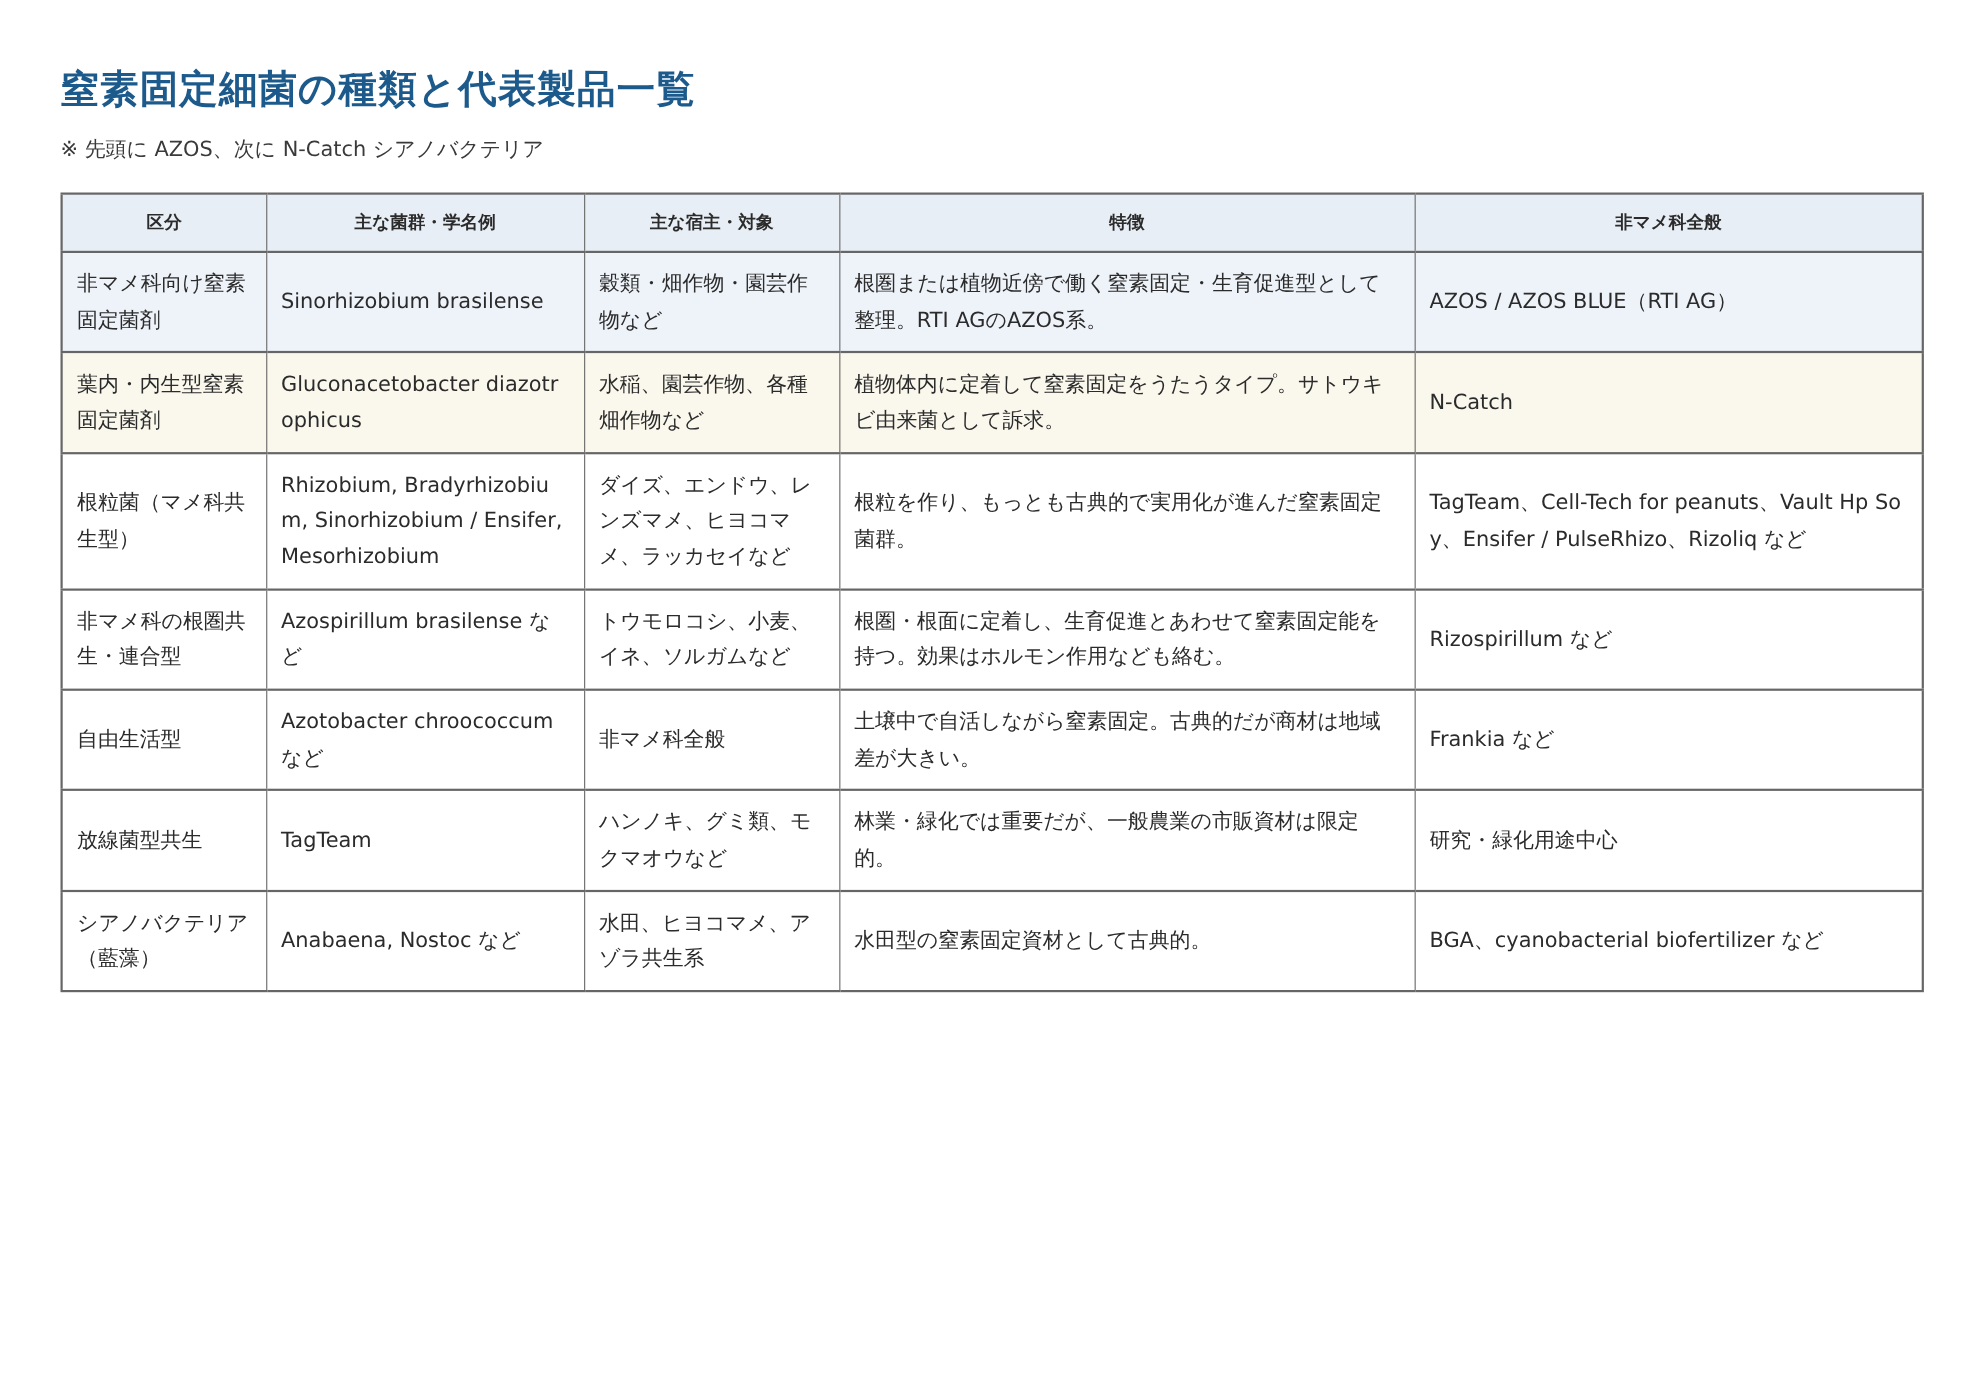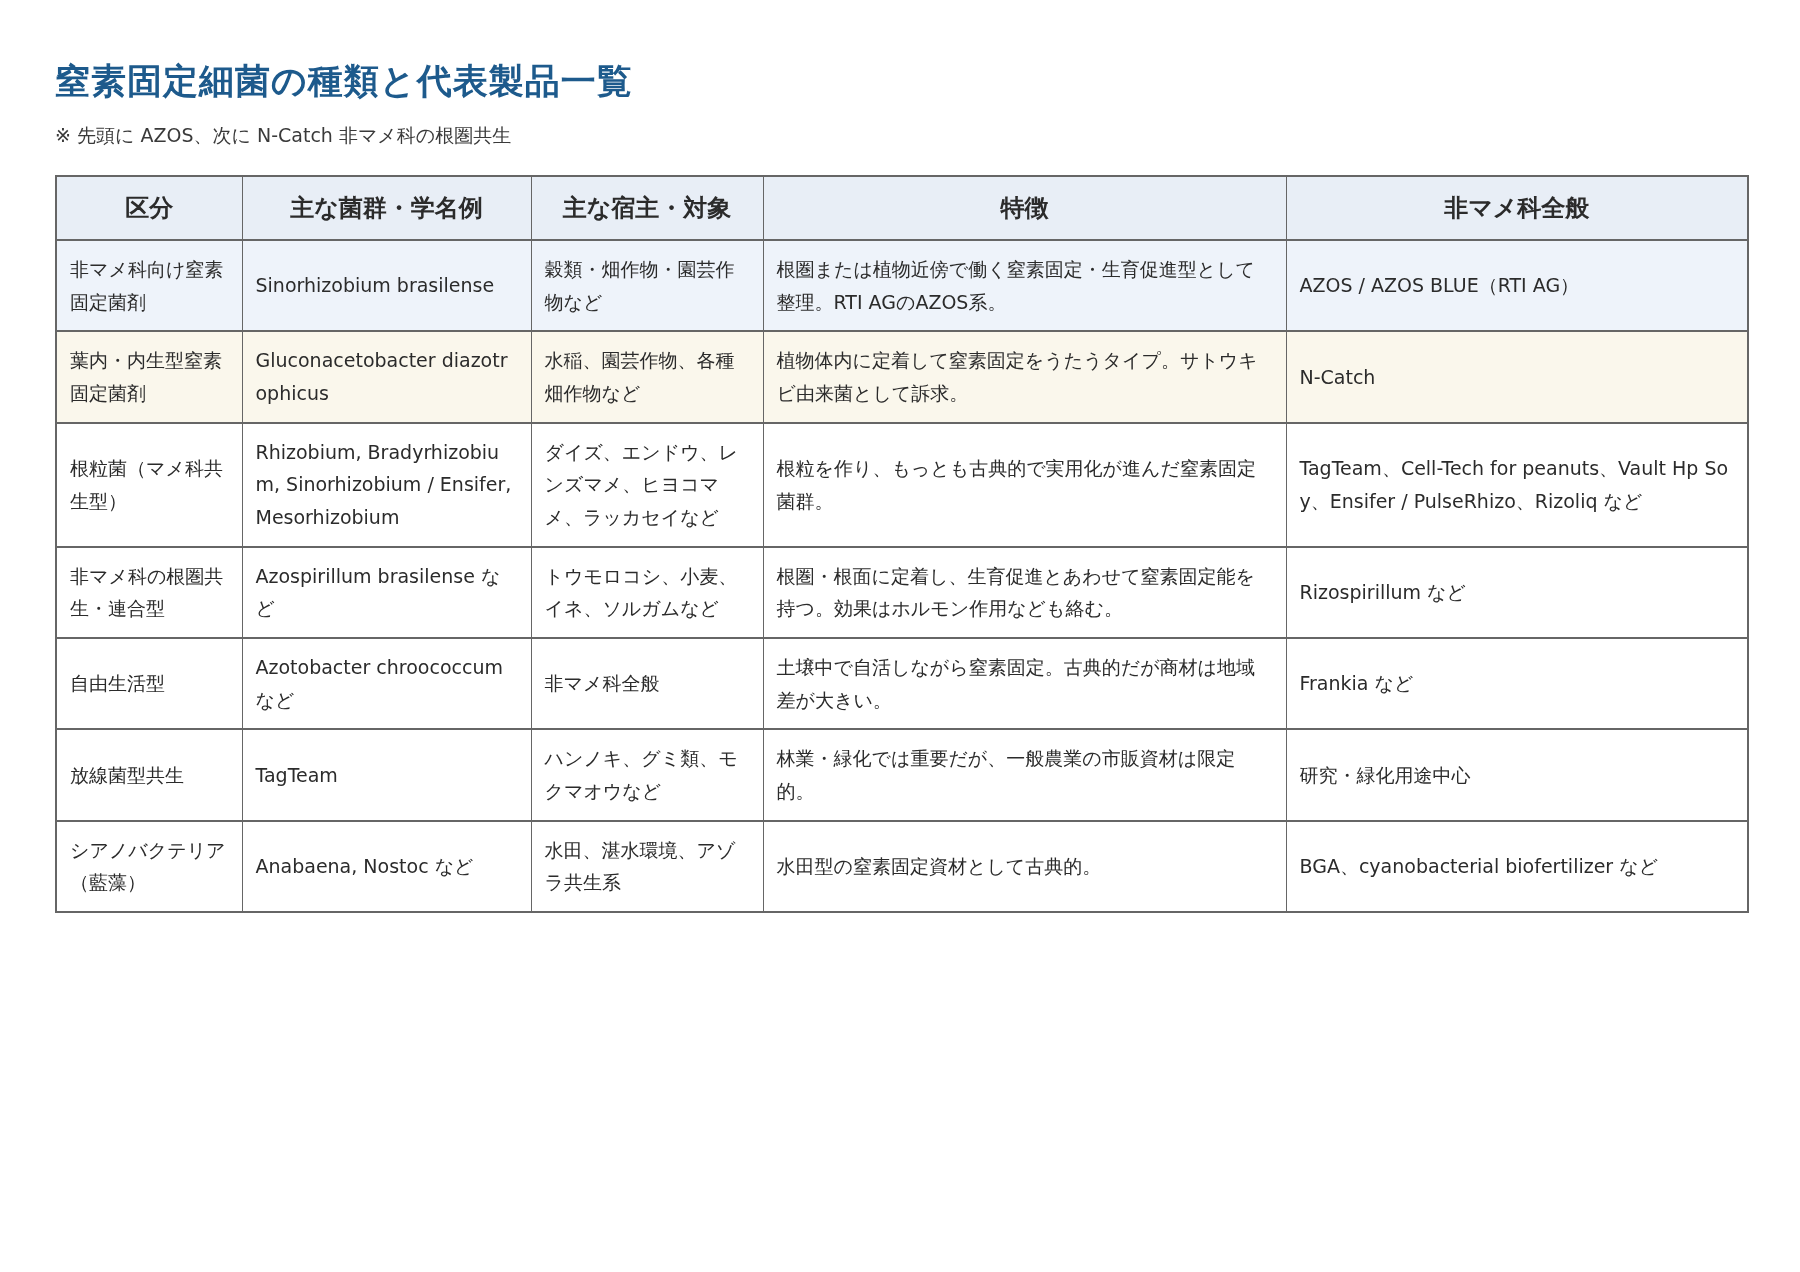--- a/index.html
+++ b/index.html
@@ -48,21 +48,21 @@
   col.c5 { width: 462px; }
   th, td {
     border-left: 1px solid var(--border-color);
     border-right: 1px solid var(--border-color);
     border-top: 2px solid var(--border-color);
     border-bottom: 2px solid var(--border-color);
     vertical-align: middle;
   }
   th {
     background: var(--header-bg);
-    font-size: 24px;
+    font-size: 16px;
     font-weight: 700;
     text-align: center;
     padding: 15px 8px;
   }
   td {
     font-size: 19px;
     line-height: 1.72;
     padding: 12px 13px;
     text-align: left;
     word-break: break-all;
@@ -70,21 +70,21 @@
   }
   tr.hl-blue  td { background: var(--row-blue-bg); }
   tr.hl-cream td { background: var(--row-cream-bg); }
 </style>
 </head>
 <body>
 
 <div class="page">
 
   <h1 class="doc-title">窒素固定細菌の種類と代表製品一覧</h1>
-  <p class="doc-note">※ 先頭に AZOS、次に N-Catch 非マメ科の根圏共生</p>
+  <p class="doc-note">※ 先頭に AZOS、次に N-Catch シアノバクテリア</p>
 
   <table class="main-table">
     <colgroup>
       <col class="c1">
         <col class="c2">
         <col class="c3">
         <col class="c4">
         <col class="c5">
     </colgroup>
     <thead>
@@ -135,20 +135,20 @@
       <tr>
         <td>放線菌型共生</td>
         <td>TagTeam</td>
         <td>ハンノキ、グミ類、モクマオウなど</td>
         <td>林業・緑化では重要だが、一般農業の市販資材は限定的。</td>
         <td>研究・緑化用途中心</td>
       </tr>
       <tr>
         <td>シアノバクテリア（藍藻）</td>
         <td>Anabaena, Nostoc など</td>
-        <td>水田、湛水環境、アゾラ共生系</td>
+        <td>水田、ヒヨコマメ、アゾラ共生系</td>
         <td>水田型の窒素固定資材として古典的。</td>
         <td>BGA、cyanobacterial biofertilizer など</td>
       </tr>
     </tbody>
   </table>
 
 </div>
 
 </body></html>

